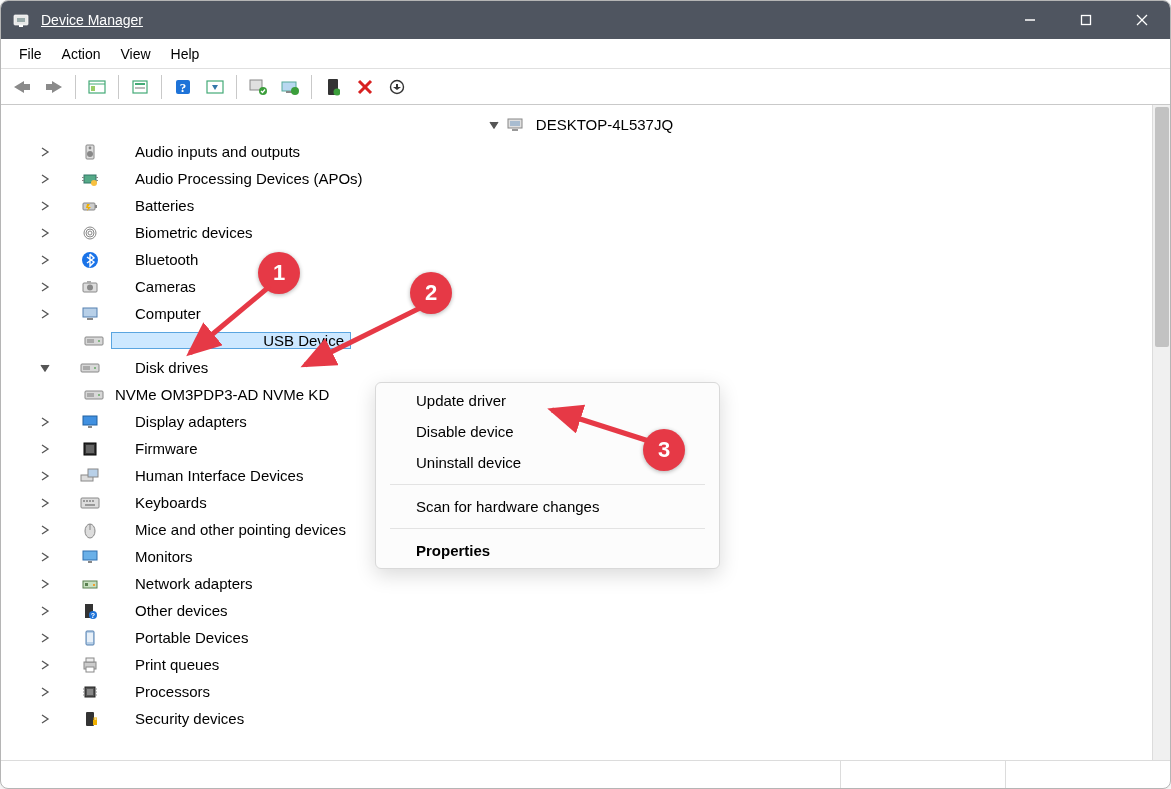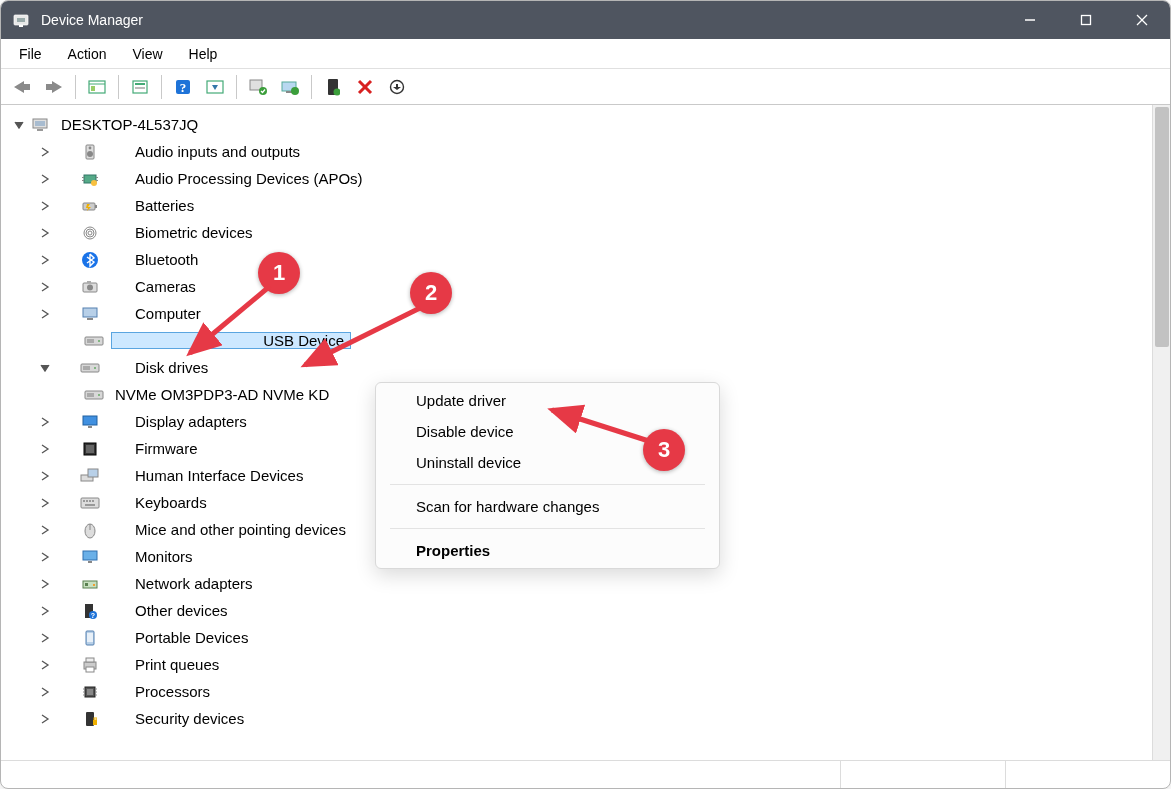--- a/index.html
+++ b/index.html
@@ -26,40 +26,40 @@
     background: #fff;
   }
   .titlebar {
     height: 38px;
     background: #4f5560;
     color: #fff;
     display: flex;
     align-items: center;
     padding-left: 10px;
     user-select: none;
+    text-decoration: underline;
   }
   .titlebar-icon {
     width: 20px; height: 20px;
     margin-right: 10px;
     display:flex; align-items:center; justify-content:center;
   }
   .titlebar-title { font-size: 14px; flex: 1; }
   .win-controls { display: flex; height: 100%; }
   .win-btn {
     width: 56px; height: 100%;
     display:flex; align-items:center; justify-content:center;
     color:#fff;
   }
   .menubar {
     height: 30px;
     display: flex;
     align-items: center;
     padding: 0 8px;
     border-bottom: 1px solid #e0e0e0;
-    gap: 6px;
   }
   .menu-item {
     padding: 4px 10px;
     font-size: 14px;
     color: #000;
   }
   .toolbar {
     height: 36px;
     display: flex;
     align-items: center;
@@ -107,21 +107,21 @@
     width: 22px; height: 22px;
     display:flex; align-items:center; justify-content:center;
     margin-right: 6px;
   }
   .node-label { padding: 1px 4px; }
   .node.selected .node-label {
     background: #cde8ff;
     border: 1px solid #5aa5e0;
     padding: 0 3px;
   }
-  .indent-0 { padding-left: 4px; }
+  .indent-0 { padding-left: 4px; justify-content: center; }
   .indent-1 { padding-left: 30px; gap: 24px; }
   .indent-2 { padding-left: 58px; }
   .scrollbar {
     width: 18px;
     background: #f0f0f0;
     border-left: 1px solid #dcdcdc;
     position: relative;
   }
   .scroll-thumb {
     position:absolute; top: 2px; left: 2px;

